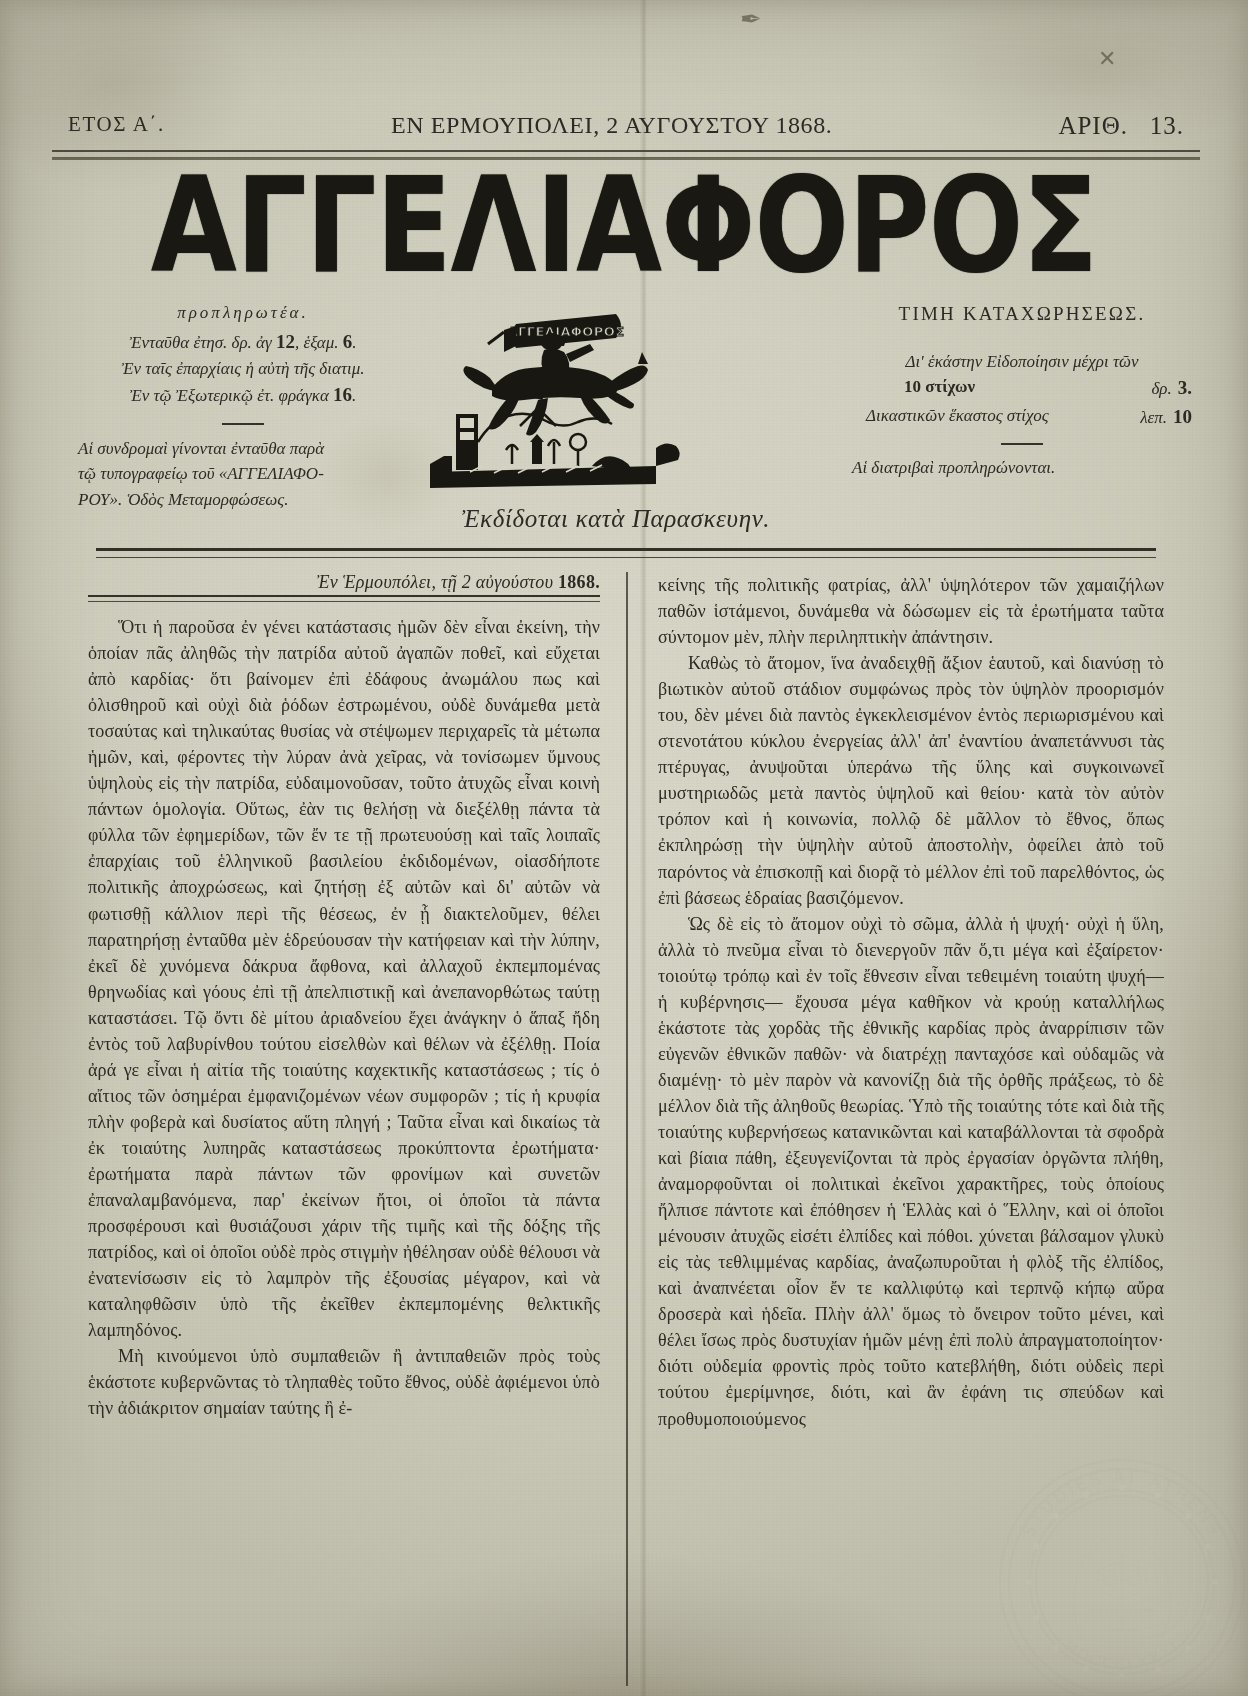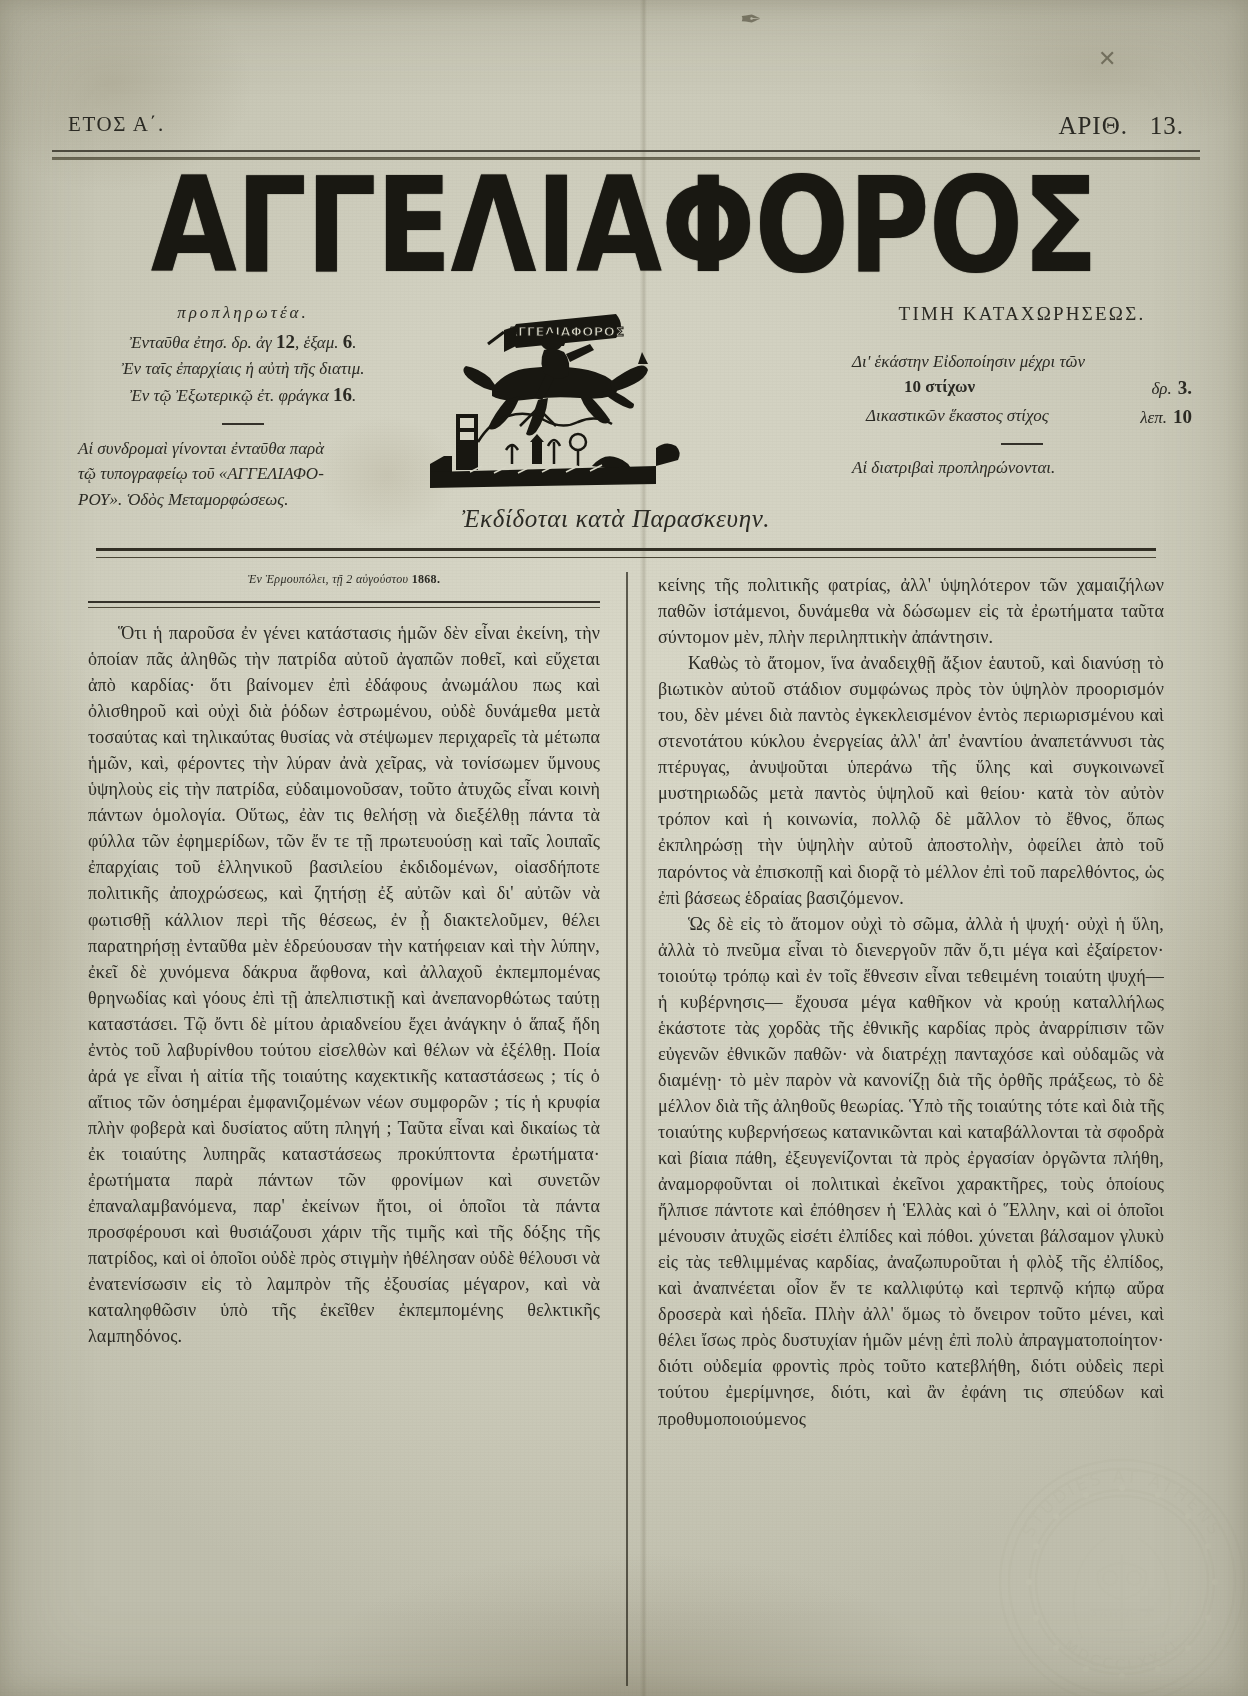--- a/index.html
+++ b/index.html
@@ -212,24 +212,24 @@
     display: flex;
     gap: 0;
   }
   .col {
     width: 50%;
     box-sizing: border-box;
   }
   .col.left { padding-right: 26px; }
   .col.right { padding-left: 30px; border-left: 2px solid rgba(50,47,36,.75); }
   .dateline {
-    text-align: center;
-    font-style: italic;
-    font-size: 12px;
-    margin-bottom: 14px;
+    text-align: right;
+    font-style: italic;
+    font-size: 18px;
+    margin-bottom: 2px;
     letter-spacing: .3px;
   }
   .dateline b { font-style: normal; font-weight: bold; }
   .rule-date {
     height: 4px;
     border-top: 2px solid #35322a;
     border-bottom: 1px solid #4e4a3a;
     margin-bottom: 12px;
   }
   .body-text {
@@ -267,20 +267,21 @@
   <div class="paper-grain"></div>
   <div class="paper-stains"></div>
   <div class="fold-line"></div>
 
   <div class="corner-mark" style="left:740px;top:4px;font-size:26px;">✒</div>
   <div class="corner-mark" style="left:1098px;top:46px;font-size:22px;">✕</div>
   <div class="corner-mark" style="left:1148px;top:1205px;font-size:16px;">ʼ</div>
 
   <div class="topline">
     <span class="seg">ΕΤΟΣ  Α΄.</span>
+    <span class="seg big">ΕΝ ΕΡΜΟΥΠΟΛΕΙ, 2 ΑΥΓΟΥΣΤΟΥ 1868.</span>
     <span class="seg issue-no">
       <span>ΑΡΙΘ.</span>
       &nbsp;&nbsp;<span>13.</span>
     </span>
   </div>
   <div class="rule-top"></div>
   <div class="rule-top2"></div>
 
   <div class="masthead">ΑΓΓΕΛΙΑΦΟΡΟΣ</div>
 
@@ -302,21 +303,21 @@
       <div>τῷ τυπογραφείῳ τοῦ «ΑΓΓΕΛΙΑΦΟ-</div>
       <div>ΡΟΥ». Ὁδὸς Μεταμορφώσεως.</div>
     </div>
   </div>
 
   <div class="info-right">
     <div class="caps-title" style="text-align:center;">ΤΙΜΗ ΚΑΤΑΧΩΡΗΣΕΩΣ.</div>
     <div style="height:18px;"></div>
 
 
-    <div class="rate-cont" style="text-align:left;">
+    <div class="rate-cont" style="text-align:center;">
       <span>Δι' ἑκάστην Εἰδοποίησιν μέχρι τῶν</span>
     </div>
 
     <div class="rate-row rate-left-ind">
       <span style="font-weight:bold;font-style:normal;">10 στίχων</span>
       <span>
         <span>δρ.</span><span class="val">3.</span>
       </span>
     </div>
 
@@ -391,20 +392,21 @@
 
   <div class="columns">
 
     <div class="col left">
       <div class="dateline">
         <span>Ἐν Ἑρμουπόλει, τῇ 2 αὐγούστου </span><b>1868.</b>
       </div>
       <div class="rule-date"></div>
       <div class="body-text">
         <p>Ὅτι ἡ παροῦσα ἐν γένει κατάστασις ἡμῶν δὲν εἶναι ἐκείνη, τὴν ὁποίαν πᾶς ἀληθῶς τὴν πατρίδα αὐτοῦ ἀγαπῶν ποθεῖ, καὶ εὔχεται ἀπὸ καρδίας· ὅτι βαίνομεν ἐπὶ ἐδάφους ἀνωμάλου πως καὶ ὀλισθηροῦ καὶ οὐχὶ διὰ ῥόδων ἐστρωμένου, οὐδὲ δυνάμεθα μετὰ τοσαύτας καὶ τηλικαύτας θυσίας νὰ στέψωμεν περιχαρεῖς τὰ μέτωπα ἡμῶν, καὶ, φέροντες τὴν λύραν ἀνὰ χεῖρας, νὰ τονίσωμεν ὕμνους ὑψηλοὺς εἰς τὴν πατρίδα, εὐδαιμονοῦσαν, τοῦτο ἀτυχῶς εἶναι κοινὴ πάντων ὁμολογία. Οὕτως, ἐὰν τις θελήσῃ νὰ διεξέλθῃ πάντα τὰ φύλλα τῶν ἐφημερίδων, τῶν ἔν τε τῇ πρωτευούσῃ καὶ ταῖς λοιπαῖς ἐπαρχίαις τοῦ ἑλληνικοῦ βασιλείου ἐκδιδομένων, οἱασδήποτε πολιτικῆς ἀποχρώσεως, καὶ ζητήσῃ ἐξ αὐτῶν καὶ δι' αὐτῶν νὰ φωτισθῇ κάλλιον περὶ τῆς θέσεως, ἐν ᾗ διακτελοῦμεν, θέλει παρατηρήσῃ ἐνταῦθα μὲν ἑδρεύουσαν τὴν κατήφειαν καὶ τὴν λύπην, ἐκεῖ δὲ χυνόμενα δάκρυα ἄφθονα, καὶ ἀλλαχοῦ ἐκπεμπομένας θρηνωδίας καὶ γόους ἐπὶ τῇ ἀπελπιστικῇ καὶ ἀνεπανορθώτως ταύτῃ καταστάσει. Τῷ ὄντι δὲ μίτου ἀριαδνείου ἔχει ἀνάγκην ὁ ἅπαξ ἤδη ἐντὸς τοῦ λαβυρίνθου τούτου εἰσελθὼν καὶ θέλων νὰ ἐξέλθῃ. Ποία ἀρά γε εἶναι ἡ αἰτία τῆς τοιαύτης καχεκτικῆς καταστάσεως ; τίς ὁ αἴτιος τῶν ὁσημέραι ἐμφανιζομένων νέων συμφορῶν ; τίς ἡ κρυφία πλὴν φοβερὰ καὶ δυσίατος αὕτη πληγή ; Ταῦτα εἶναι καὶ δικαίως τὰ ἐκ τοιαύτης λυπηρᾶς καταστάσεως προκύπτοντα ἐρωτήματα· ἐρωτήματα παρὰ πάντων τῶν φρονίμων καὶ συνετῶν ἐπαναλαμβανόμενα, παρ' ἐκείνων ἤτοι, οἱ ὁποῖοι τὰ πάντα προσφέρουσι καὶ θυσιάζουσι χάριν τῆς τιμῆς καὶ τῆς δόξης τῆς πατρίδος, καὶ οἱ ὁποῖοι οὐδὲ πρὸς στιγμὴν ἠθέλησαν οὐδὲ θέλουσι νὰ ἐνατενίσωσιν εἰς τὸ λαμπρὸν τῆς ἐξουσίας μέγαρον, καὶ νὰ καταληφθῶσιν ὑπὸ τῆς ἐκεῖθεν ἐκπεμπομένης θελκτικῆς λαμπηδόνος.</p>
+        <p>Μὴ κινούμενοι ὑπὸ συμπαθειῶν ἢ ἀντιπαθειῶν πρὸς τοὺς ἑκάστοτε κυβερνῶντας τὸ τληπαθὲς τοῦτο ἔθνος, οὐδὲ ἀφιέμενοι ὑπὸ τὴν ἀδιάκριτον σημαίαν ταύτης ἢ ἐ-</p>
       </div>
     </div>
 
     <div class="col right">
       <div class="body-text">
         <p class="cont">κείνης τῆς πολιτικῆς φατρίας, ἀλλ' ὑψηλότερον τῶν χαμαιζήλων παθῶν ἱστάμενοι, δυνάμεθα νὰ δώσωμεν εἰς τὰ ἐρωτήματα ταῦτα σύντομον μὲν, πλὴν περιληπτικὴν ἀπάντησιν.</p>
         <p>Καθὼς τὸ ἄτομον, ἵνα ἀναδειχθῇ ἄξιον ἑαυτοῦ, καὶ διανύσῃ τὸ βιωτικὸν αὐτοῦ στάδιον συμφώνως πρὸς τὸν ὑψηλὸν προορισμόν του, δὲν μένει διὰ παντὸς ἐγκεκλεισμένον ἐντὸς περιωρισμένου καὶ στενοτάτου κύκλου ἐνεργείας ἀλλ' ἀπ' ἐναντίου ἀναπετάννυσι τὰς πτέρυγας, ἀνυψοῦται ὑπεράνω τῆς ὕλης καὶ συγκοινωνεῖ μυστηριωδῶς μετὰ παντὸς ὑψηλοῦ καὶ θείου· κατὰ τὸν αὐτὸν τρόπον καὶ ἡ κοινωνία, πολλῷ δὲ μᾶλλον τὸ ἔθνος, ὅπως ἐκπληρώσῃ τὴν ὑψηλὴν αὐτοῦ ἀποστολὴν, ὀφείλει ἀπὸ τοῦ παρόντος νὰ ἐπισκοπῇ καὶ διορᾷ τὸ μέλλον ἐπὶ τοῦ παρελθόντος, ὡς ἐπὶ βάσεως ἑδραίας βασιζόμενον.</p>
         <p>Ὡς δὲ εἰς τὸ ἄτομον οὐχὶ τὸ σῶμα, ἀλλὰ ἡ ψυχή· οὐχὶ ἡ ὕλη, ἀλλὰ τὸ πνεῦμα εἶναι τὸ διενεργοῦν πᾶν ὅ,τι μέγα καὶ ἐξαίρετον· τοιούτῳ τρόπῳ καὶ ἐν τοῖς ἔθνεσιν εἶναι τεθειμένη τοιαύτη ψυχή— ἡ κυβέρνησις— ἔχουσα μέγα καθῆκον νὰ κρούῃ καταλλήλως ἑκάστοτε τὰς χορδὰς τῆς ἐθνικῆς καρδίας πρὸς ἀναρρίπισιν τῶν εὐγενῶν ἐθνικῶν παθῶν· νὰ διατρέχῃ πανταχόσε καὶ οὐδαμῶς νὰ διαμένῃ· τὸ μὲν παρὸν νὰ κανονίζῃ διὰ τῆς ὀρθῆς πράξεως, τὸ δὲ μέλλον διὰ τῆς ἀληθοῦς θεωρίας. Ὑπὸ τῆς τοιαύτης τότε καὶ διὰ τῆς τοιαύτης κυβερνήσεως κατανικῶνται καὶ καταβάλλονται τὰ σφοδρὰ καὶ βίαια πάθη, ἐξευγενίζονται τὰ πρὸς ἐργασίαν ὀργῶντα πλήθη, ἀναμορφοῦνται οἱ πολιτικαὶ ἐκεῖνοι χαρακτῆρες, τοὺς ὁποίους ἤλπισε πάντοτε καὶ ἐπόθησεν ἡ Ἑλλὰς καὶ ὁ Ἕλλην, καὶ οἱ ὁποῖοι μένουσιν ἀτυχῶς εἰσέτι ἐλπίδες καὶ πόθοι. χύνεται βάλσαμον γλυκὺ εἰς τὰς τεθλιμμένας καρδίας, ἀναζωπυροῦται ἡ φλὸξ τῆς ἐλπίδος, καὶ ἀναπνέεται οἷον ἔν τε καλλιφύτῳ καὶ τερπνῷ κήπῳ αὔρα δροσερὰ καὶ ἡδεῖα. Πλὴν ἀλλ' ὅμως τὸ ὄνειρον τοῦτο μένει, καὶ θέλει ἴσως πρὸς δυστυχίαν ἡμῶν μένῃ ἐπὶ πολὺ ἀπραγματοποίητον· διότι οὐδεμία φροντὶς πρὸς τοῦτο κατεβλήθη, διότι οὐδεὶς περὶ τούτου ἐμερίμνησε, διότι, καὶ ἂν ἐφάνη τις σπεύδων καὶ προθυμοποιούμενος</p>
       </div>
     </div>

